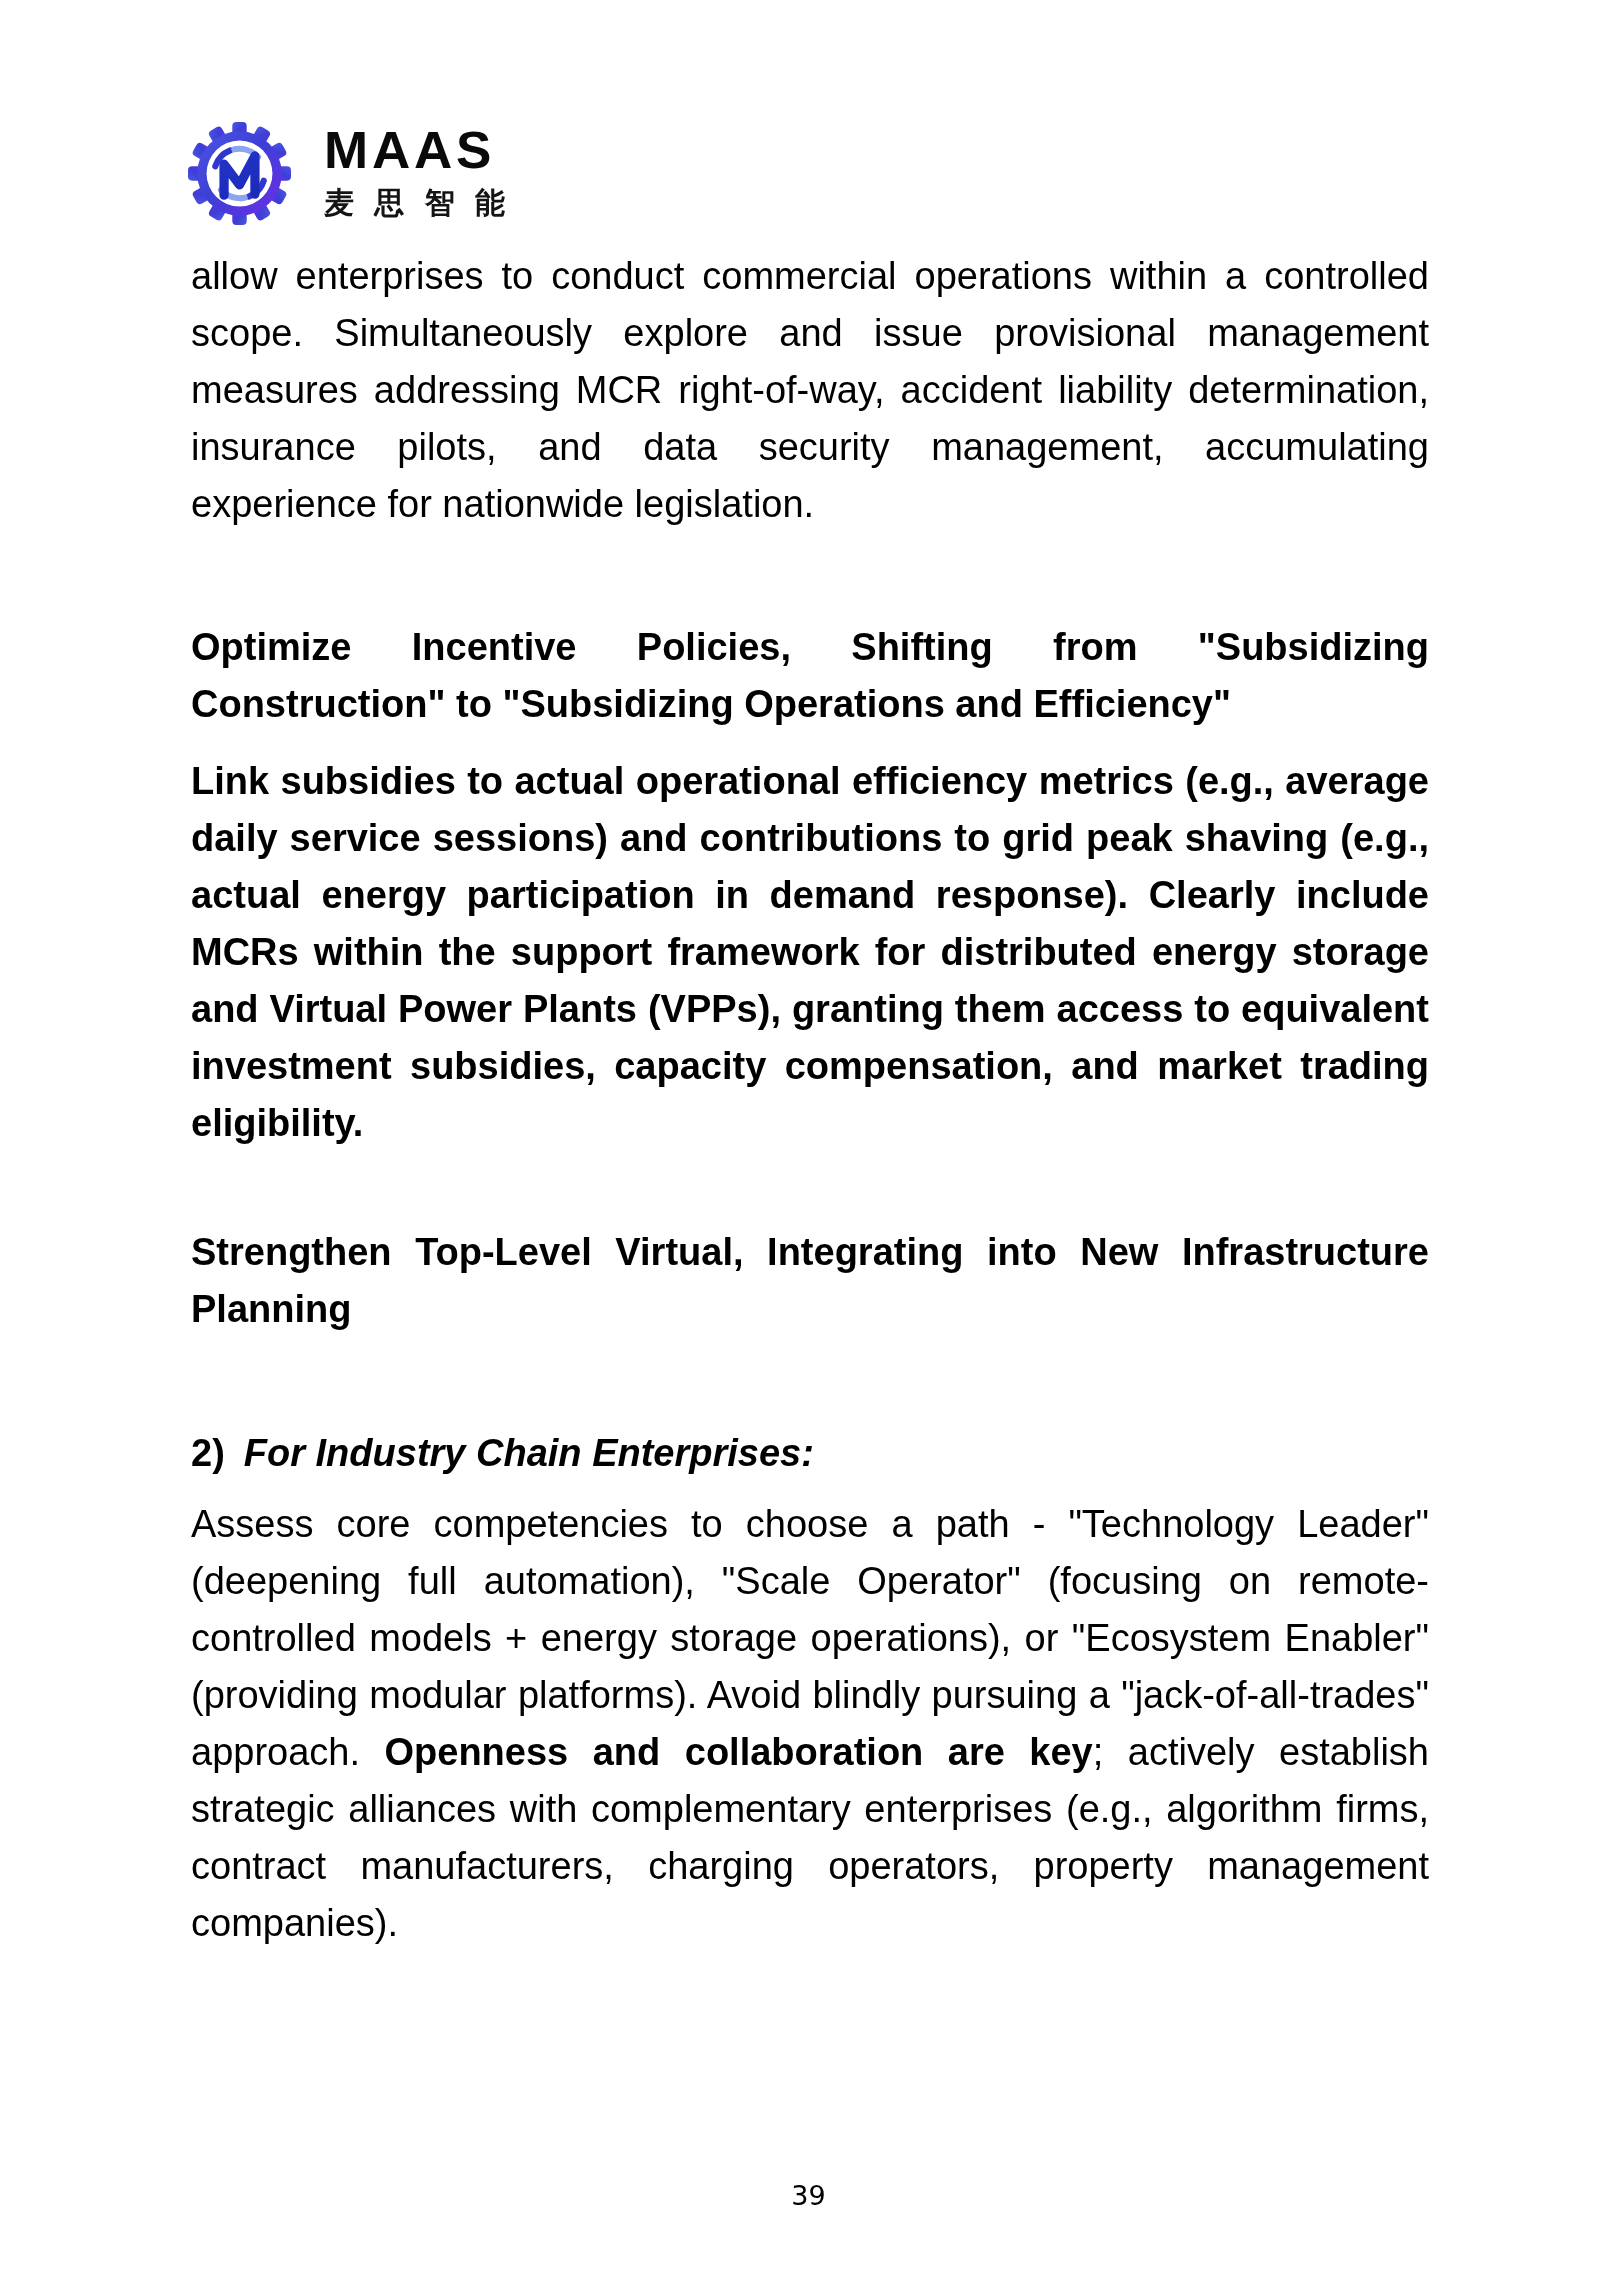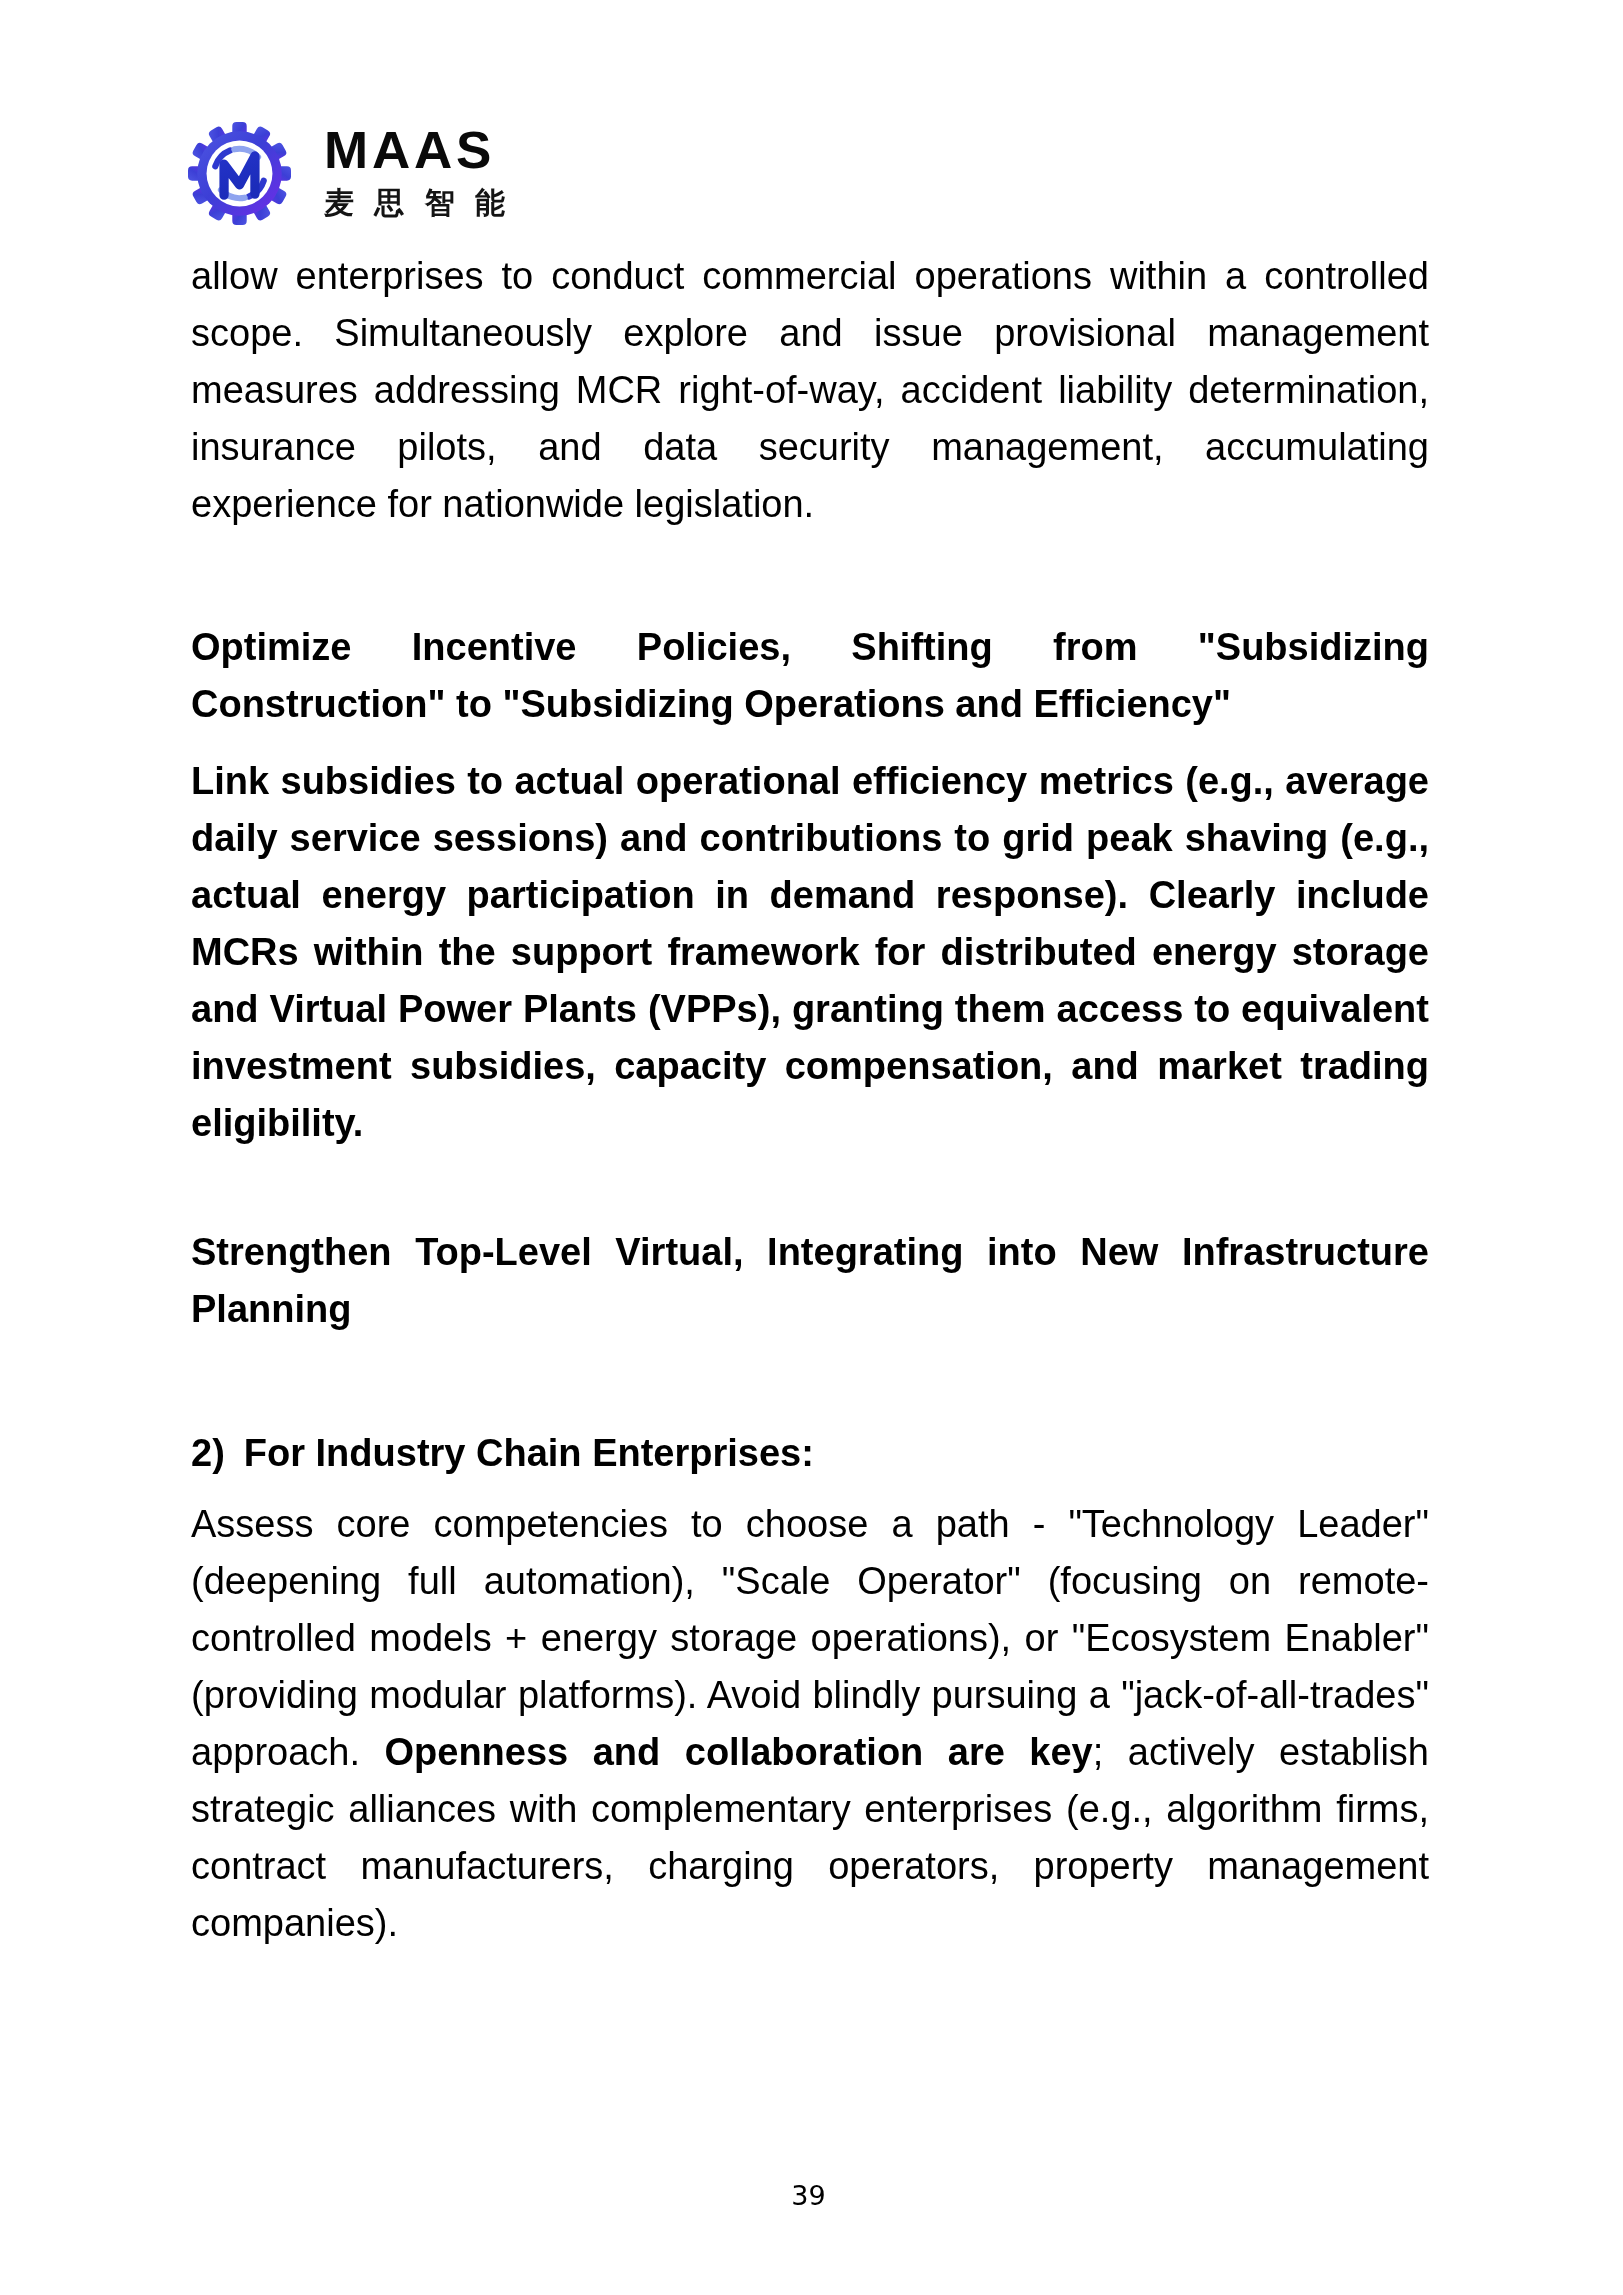--- a/index.html
+++ b/index.html
@@ -59,21 +59,21 @@
   }
   .doc .heading { font-weight: bold; }
   .m-h1   { margin-top: 86px !important; }
   .m-p2   { margin-top: 19.6px  !important; font-weight: bold; }
   .m-h2   { margin-top: 72px !important; }
   .m-p3   { margin-top: 21px  !important; }
   .m-sec  { margin-top: 87px !important; }
   .m-h3   { margin-top: 12px  !important; }
   .m-p4   { margin-top: 14px  !important; }
   .sec-label { font-weight: bold; margin-right: 19px; }
-  .sec-title { font-weight: bold; }
+  .sec-title { font-weight: bold; font-style: italic; }
   .b { font-weight: bold; }
   
   .footer {
     position: absolute;
     top: 2180px;
     left: 0;
     width: 1617px;
     text-align: center;
     font-family: "DejaVu Sans", sans-serif;
     font-size: 27px;

